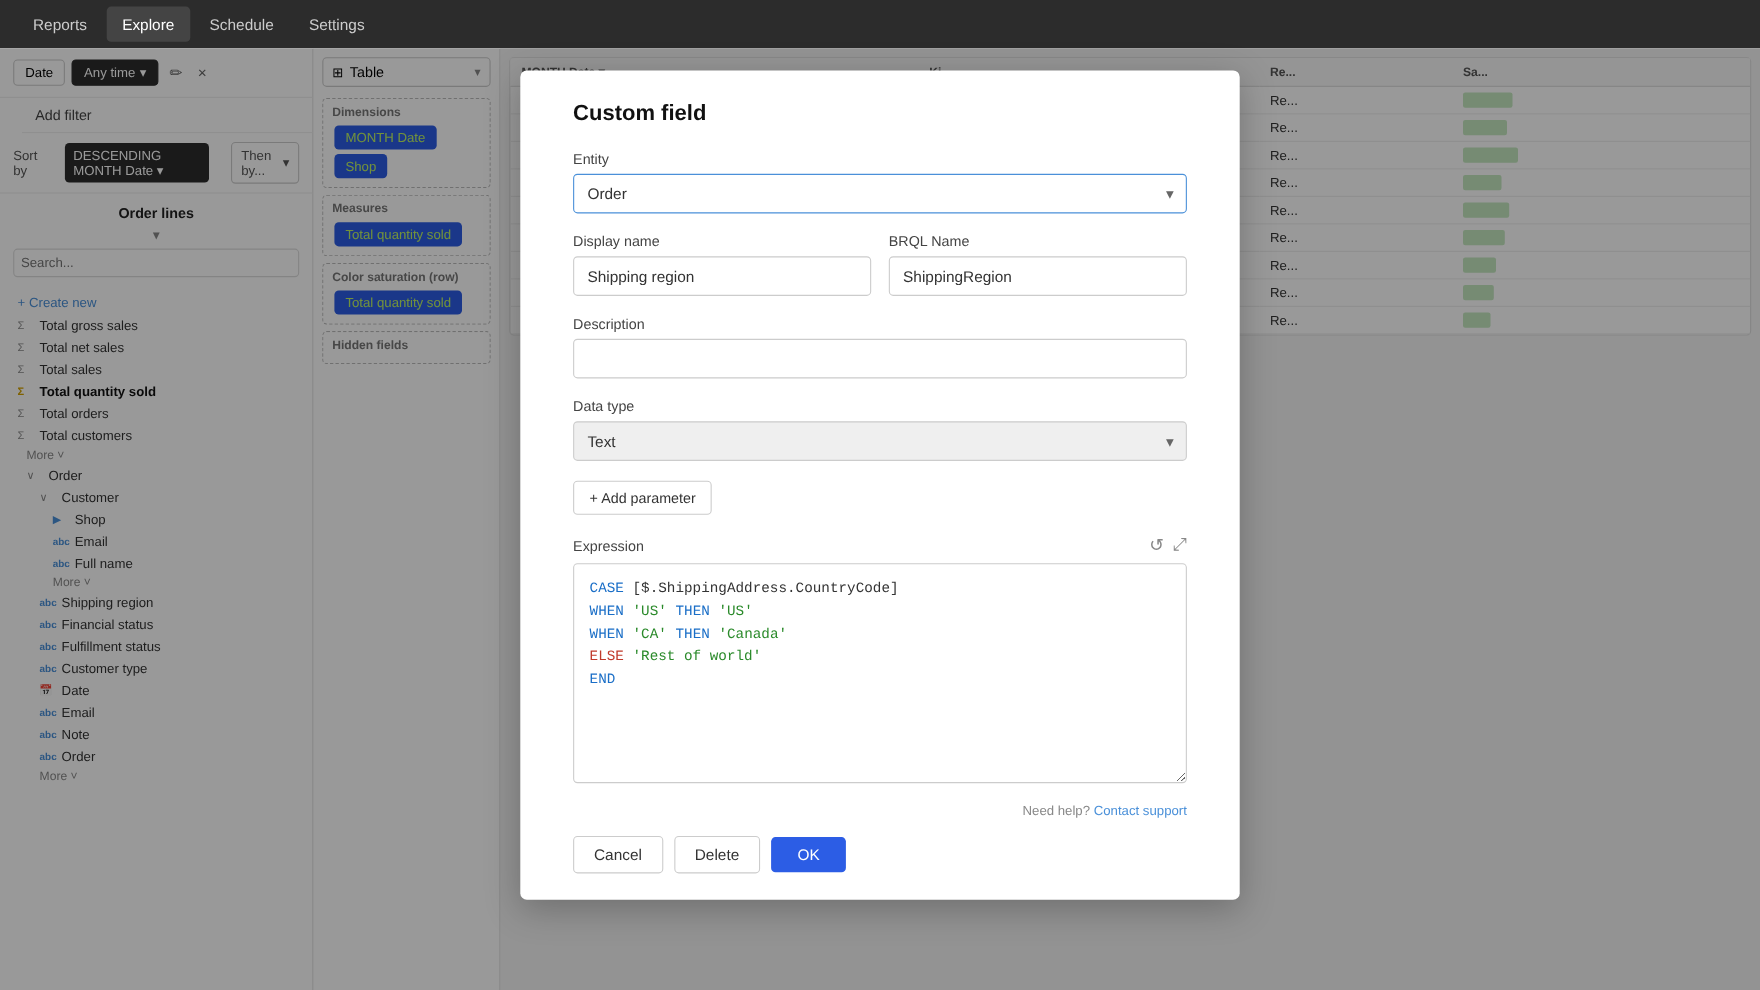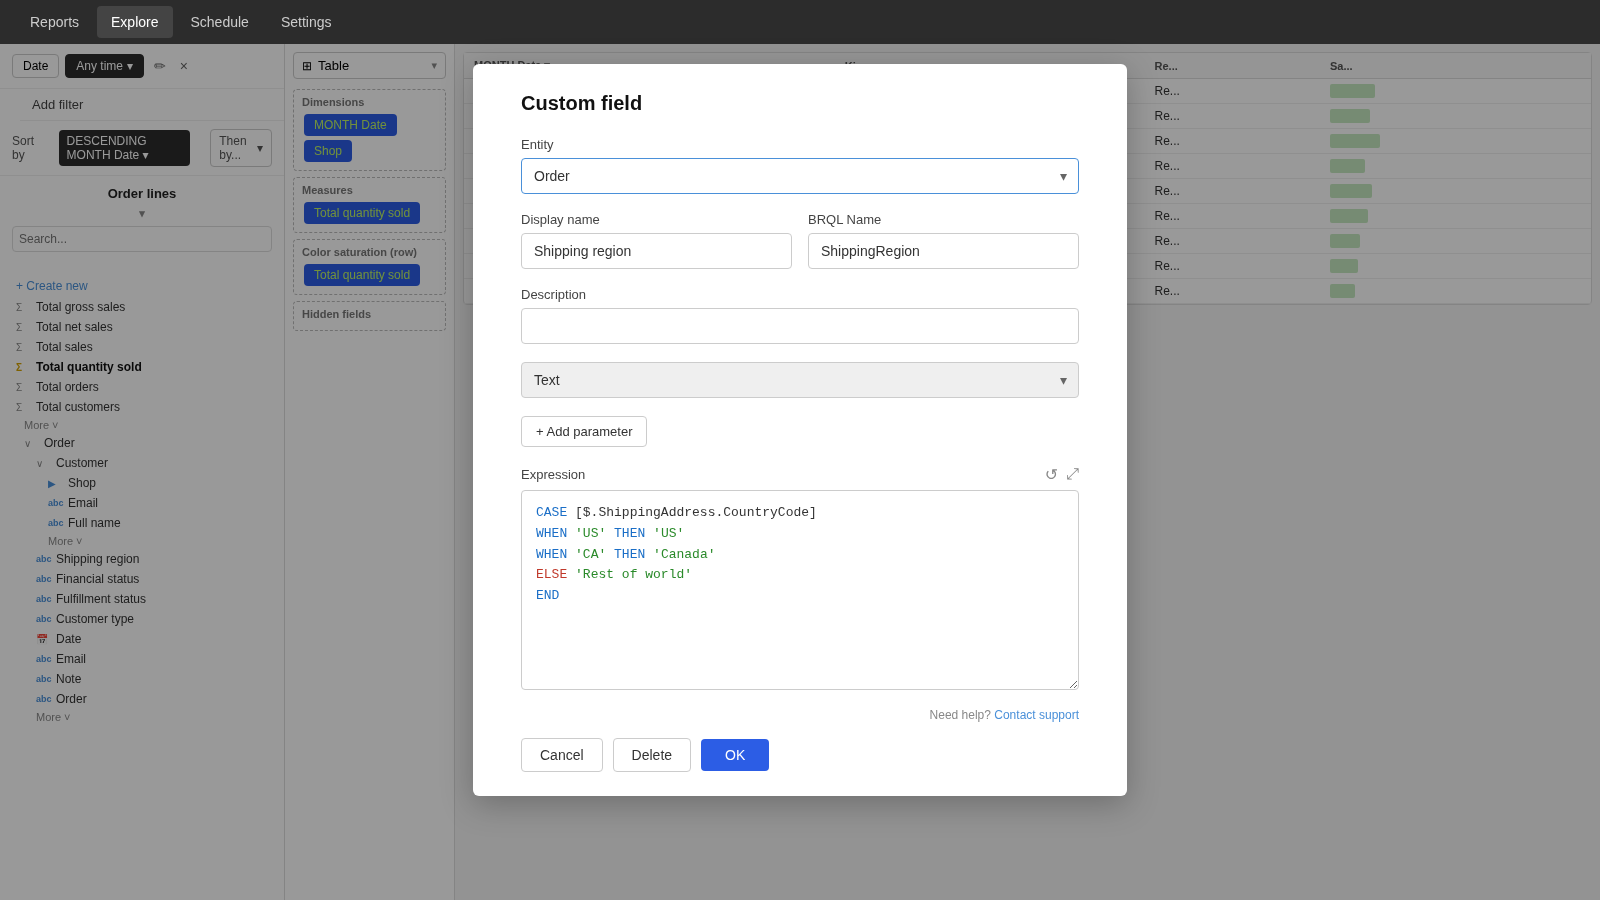--- a/index.html
+++ b/index.html
@@ -164,21 +164,20 @@
     .sidebar-item .item-icon.cal { color: #d4a200; }
 
     .create-new-btn {
       padding: 4px 12px 4px 16px;
       color: #4a90d9;
       font-size: 12px;
       cursor: pointer;
       display: flex;
       align-items: center;
       gap: 4px;
-      margin-top: 11px;
     }
 
     .more-link {
       padding: 2px 12px 2px 24px;
       color: #888;
       font-size: 11px;
       cursor: pointer;
     }
 
     .indent-1 { padding-left: 24px; }
@@ -756,20 +755,21 @@
           <input class="form-input" type="text" value="ShippingRegion" style="">
         </div>
       </div>
 
       <div class="form-group">
         <label class="form-label">Description</label>
         <input class="form-input" type="text" style="">
       </div>
 
       <div class="form-group">
+        <label class="form-label">Data type</label>
         <div class="select-wrapper">
           <select class="form-input" style="appearance:none; cursor:pointer;">
             <option>Text</option>
           </select>
           <span class="chevron-down">▾</span>
         </div>
       </div>
 
       <div class="form-group">
         <button class="add-param-btn">+ Add parameter</button>

